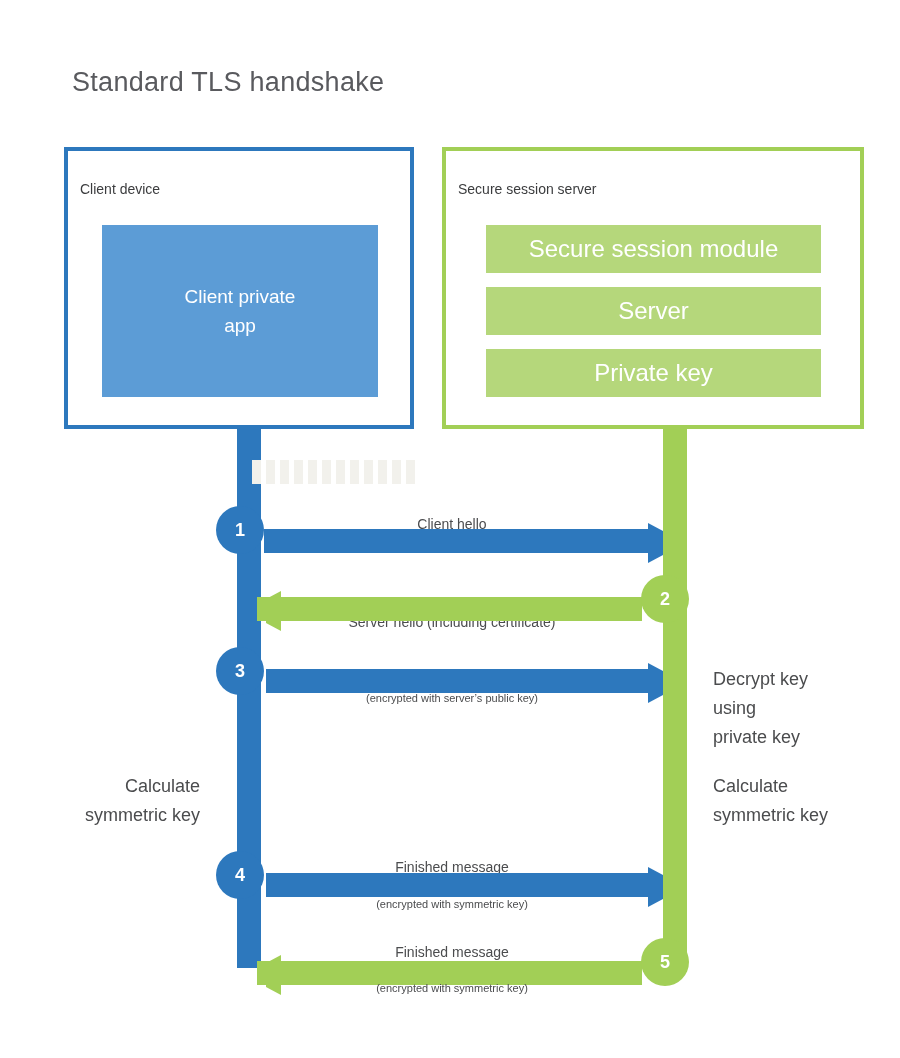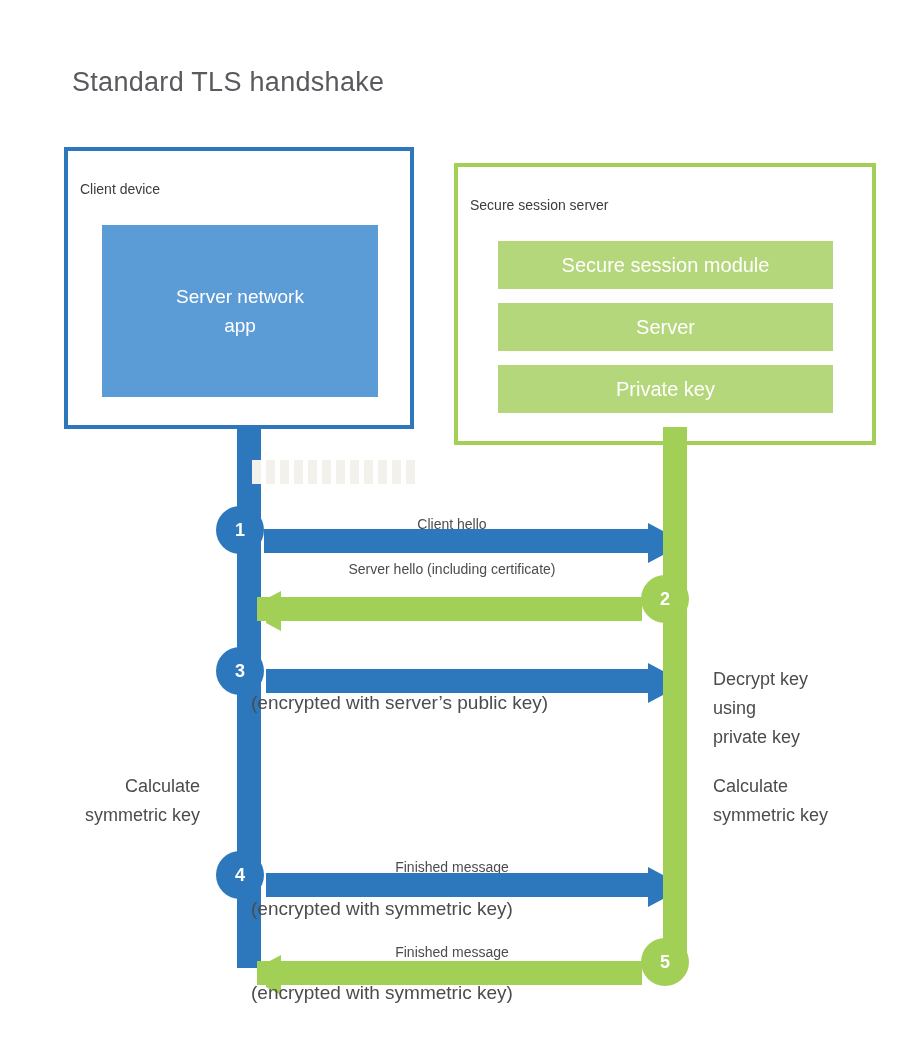--- a/index.html
+++ b/index.html
@@ -17,36 +17,36 @@
   .canvas{position:relative;width:900px;height:1058px;background:#ffffff;overflow:hidden;}
 
   .diagram-title{
     position:absolute;left:36px;top:31px;
     font-size:27px;font-weight:300;letter-spacing:.3px;color:var(--title-color);
   }
 
   
   .actor-box{position:absolute;top:123px;height:282px;background:#fff;}
   .actor-box.client{left:40px;width:350px;border:4px solid var(--blue);}
-  .actor-box.server{left:430px;width:422px;border:4px solid var(--green);margin-top:16px;}
+  .actor-box.server{left:418px;width:422px;border:4px solid var(--green);}
   .actor-title{
     position:absolute;top:18px;left:0;width:100%;text-align:left;
     font-size:14px;font-weight:400;color:var(--ink);
   }
   .app-rect{
     position:absolute;left:34px;top:74px;width:276px;height:172px;
     background:var(--blue-fill);
     display:flex;align-items:center;justify-content:center;text-align:center;
     color:#fff;font-size:19px;line-height:1.55;white-space:pre-line;
   }
   .module-bar{
     position:absolute;left:40px;width:335px;height:48px;
     background:var(--green-fill);
     display:flex;align-items:center;justify-content:center;
-    color:#fff;font-size:20px;
+    color:#fff;font-size:24px;
   }
   .module-bar.m0{top:74px;}
   .module-bar.m1{top:136px;}
   .module-bar.m2{top:198px;}
 
   
   .lifeline{position:absolute;top:403px;width:5px;}
   .lifeline.client{left:213px;height:541px;background:var(--blue);}
   .lifeline.server{left:639px;height:535px;background:var(--green);}
 
@@ -72,22 +72,22 @@
   }
   .step-circle.blue{background:var(--blue);}
   .step-circle.green{background:var(--green);}
 
   
   .msg-label{
     position:absolute;left:215px;width:426px;text-align:center;
     font-size:14px;color:var(--gray);
   }
   .msg-sub{
-    position:absolute;left:215px;width:426px;
-    font-size:19px;color:var(--gray);
+    position:absolute;left:215px;width:426px;text-align:center;
+    font-size:11px;color:var(--gray);
   }
 
   
   .note{
     position:absolute;font-size:18px;line-height:1.6;color:var(--gray);
     white-space:pre-line;
   }
   .note.decrypt{left:677px;top:629px;width:160px;}
   .note.calc-left{left:40px;top:736px;width:148px;text-align:right;}
   .note.calc-right{left:677px;top:736px;width:160px;}
@@ -95,21 +95,21 @@
 </head>
 <body>
 
 <div class="canvas">
 
   <div class="diagram-title">Standard TLS handshake</div>
 
   <div class="actor-box client">
     <div class="actor-title">Client device</div>
     <div class="app-rect">
-      <span>Server network
+      <span>Client private
 app</span>
     </div>
   </div>
 
   <div class="actor-box server">
     <div class="actor-title">Secure session server</div>
     <div class="module-bar m0">
       <span>Secure session module</span>
     </div>
     <div class="module-bar m1">
@@ -125,21 +125,21 @@
 
   <div class="ghost"></div>
 
   <div class="msg-label" style="top:480px">Client hello</div>
   <div class="shaft blue" style="left:240px;top:505px;width:384px"></div>
   <div class="ahead right" style="left:624px;top:499px"></div>
   <div class="step-circle blue" style="left:192px;top:482px">
     <span>1</span>
   </div>
 
-  <div class="msg-label" style="top:525px">Server hello (including certificate)</div>
+  <div class="msg-label" style="top:578px">Server hello (including certificate)</div>
   <div class="ahead left" style="left:218px;top:567px"></div>
   <div class="shaft green" style="left:233px;top:573px;width:385px"></div>
   <div class="step-circle green" style="left:617px;top:551px">
     <span>2</span>
   </div>
 
   <div class="shaft blue" style="left:242px;top:645px;width:382px"></div>
   <div class="ahead right" style="left:624px;top:639px"></div>
   <div class="msg-sub" style="top:656px">(encrypted with server’s public key)</div>
   <div class="step-circle blue" style="left:192px;top:623px">

